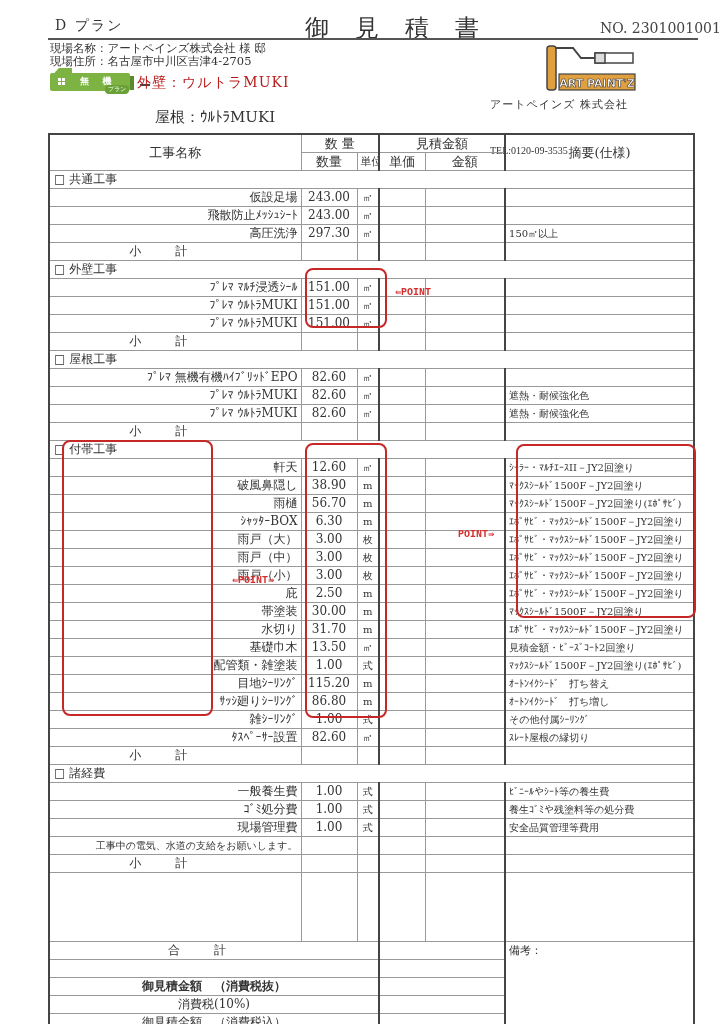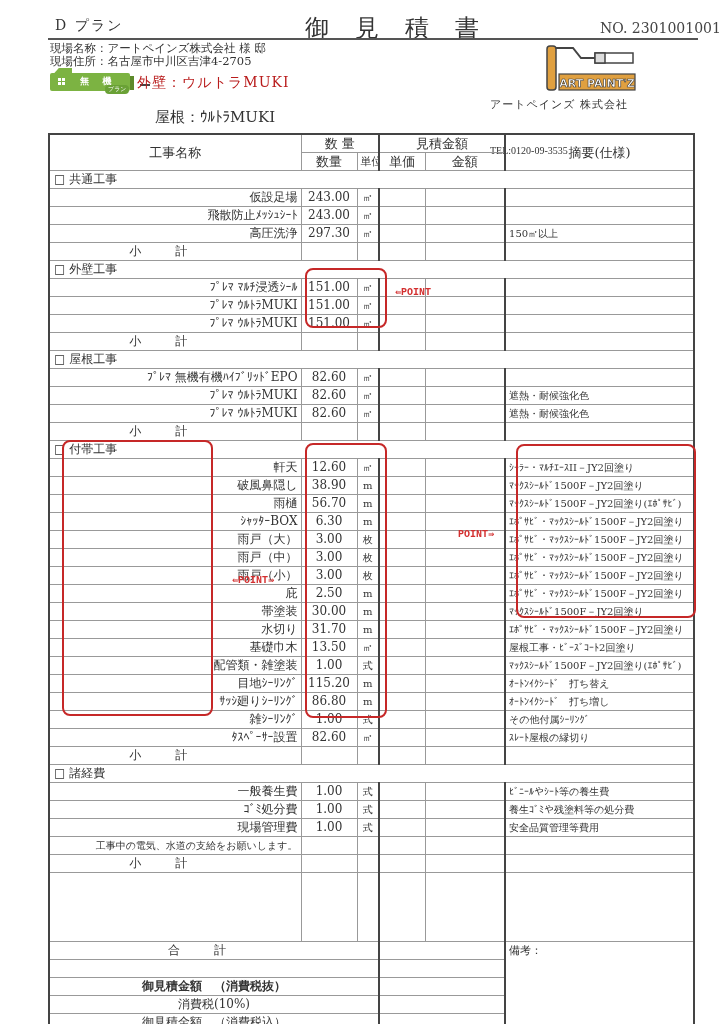--- a/index.html
+++ b/index.html
@@ -289,21 +289,21 @@
         <td class="thick-l"></td>
         <td></td>
         <td class="c-note thick-l">ｴﾎﾟｻﾋﾞ・ﾏｯｸｽｼｰﾙﾄﾞ1500F－JY2回塗り</td>
       </tr>
       <tr>
         <td class="item">基礎巾木</td>
         <td class="c-qty">13.50</td>
         <td class="c-unit">㎡</td>
         <td class="thick-l"></td>
         <td></td>
-        <td class="c-note thick-l">屋根工事・ﾋﾞｰｽﾞｺｰﾄ2回塗り</td>
+        <td class="c-note thick-l">見積金額・ﾋﾞｰｽﾞｺｰﾄ2回塗り</td>
       </tr>
       <tr>
         <td class="item">配管類・雑塗装</td>
         <td class="c-qty">1.00</td>
         <td class="c-unit">式</td>
         <td class="thick-l"></td>
         <td></td>
         <td class="c-note thick-l">ﾏｯｸｽｼｰﾙﾄﾞ1500F－JY2回塗り(ｴﾎﾟｻﾋﾞ)</td>
       </tr>
       <tr>

